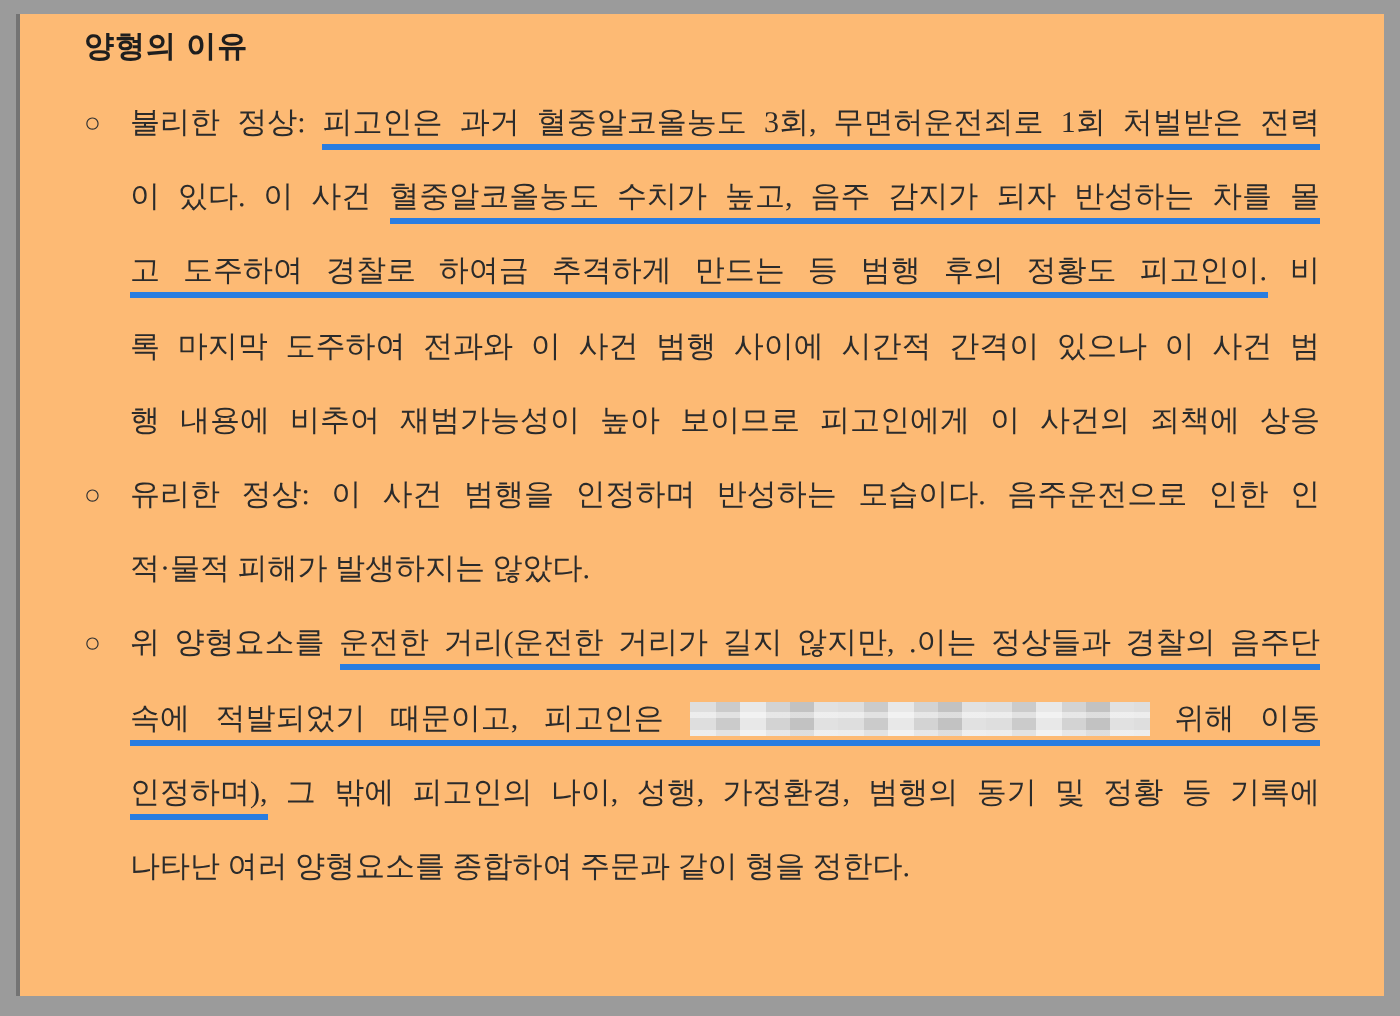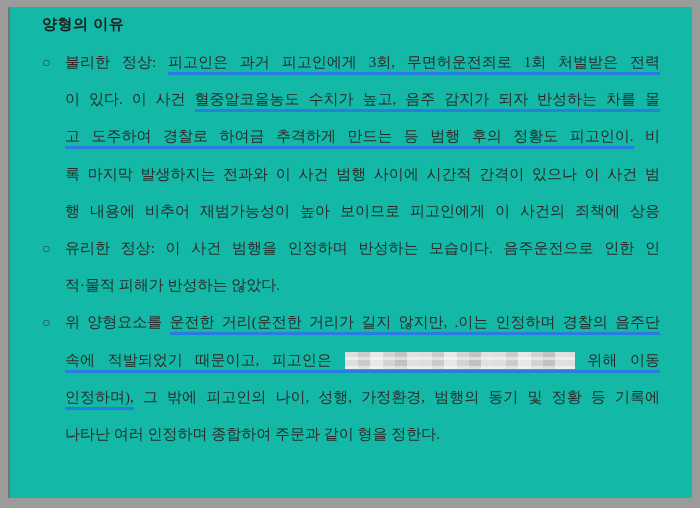--- a/index.html
+++ b/index.html
@@ -8,21 +8,21 @@
     position: relative;
     background: #9b9b9b;
     overflow: hidden;
     font-family: "Liberation Serif", "DejaVu Serif", serif;
   }
   .page {
     position: absolute;
     left: 8px; top: 7px;
     width: 684px; height: 491px;
     box-sizing: border-box;
-    background: #14b8a6;
+    background: #fdba74;
     border-left: 2px solid #747474;
     padding: 7px 32px 0 32px;
   }
   .title {
     font-family: "Liberation Sans", "DejaVu Sans", sans-serif;
     font-weight: 700;
     font-size: 15px;
     line-height: 20px;
     letter-spacing: 0.5px;
     color: #1e1e1e;
@@ -67,32 +67,32 @@
   }
 </style>
 </head>
 <body>
 
 <div class="page">
   <h1 class="title">양형의 이유</h1>
   <div class="body-text" id="doc-body">
       <div class="para">
         <span class="bullet">○</span>
-        <div class="line"><span>불리한 정상: </span><span class="u">피고인은 과거 피고인에게 3회, 무면허운전죄로 1회 처벌받은 전력</span></div>
+        <div class="line"><span>불리한 정상: </span><span class="u">피고인은 과거 혈중알코올농도 3회, 무면허운전죄로 1회 처벌받은 전력</span></div>
         <div class="line"><span>이 있다. 이 사건 </span><span class="u">혈중알코올농도 수치가 높고, 음주 감지가 되자 반성하는 차를 몰</span></div>
         <div class="line"><span class="u">고 도주하여 경찰로 하여금 추격하게 만드는 등 범행 후의 정황도 피고인이.</span><span> 비</span></div>
-        <div class="line"><span>록 마지막 발생하지는 전과와 이 사건 범행 사이에 시간적 간격이 있으나 이 사건 범</span></div>
+        <div class="line"><span>록 마지막 도주하여 전과와 이 사건 범행 사이에 시간적 간격이 있으나 이 사건 범</span></div>
         <div class="line"><span>행 내용에 비추어 재범가능성이 높아 보이므로 피고인에게 이 사건의 죄책에 상응</span></div>
       </div>
       <div class="para">
         <span class="bullet">○</span>
         <div class="line"><span>유리한 정상: 이 사건 범행을 인정하며 반성하는 모습이다. 음주운전으로 인한 인</span></div>
-        <div class="line last"><span>적·물적 피해가 반성하는 않았다.</span></div>
+        <div class="line last"><span>적·물적 피해가 발생하지는 않았다.</span></div>
       </div>
       <div class="para">
         <span class="bullet">○</span>
-        <div class="line"><span>위 양형요소를 </span><span class="u">운전한 거리(운전한 거리가 길지 않지만, .이는 인정하며 경찰의 음주단</span></div>
+        <div class="line"><span>위 양형요소를 </span><span class="u">운전한 거리(운전한 거리가 길지 않지만, .이는 정상들과 경찰의 음주단</span></div>
         <div class="line"><span class="u">속에 적발되었기 때문이고, 피고인은 <span class="redacted"></span> 위해 이동</span></div>
         <div class="line"><span class="u">인정하며),</span><span> 그 밖에 피고인의 나이, 성행, 가정환경, 범행의 동기 및 정황 등 기록에</span></div>
-        <div class="line last"><span>나타난 여러 인정하며 종합하여 주문과 같이 형을 정한다.</span></div>
+        <div class="line last"><span>나타난 여러 양형요소를 종합하여 주문과 같이 형을 정한다.</span></div>
       </div>
     </div>
 </div>
 
 </body></html>

